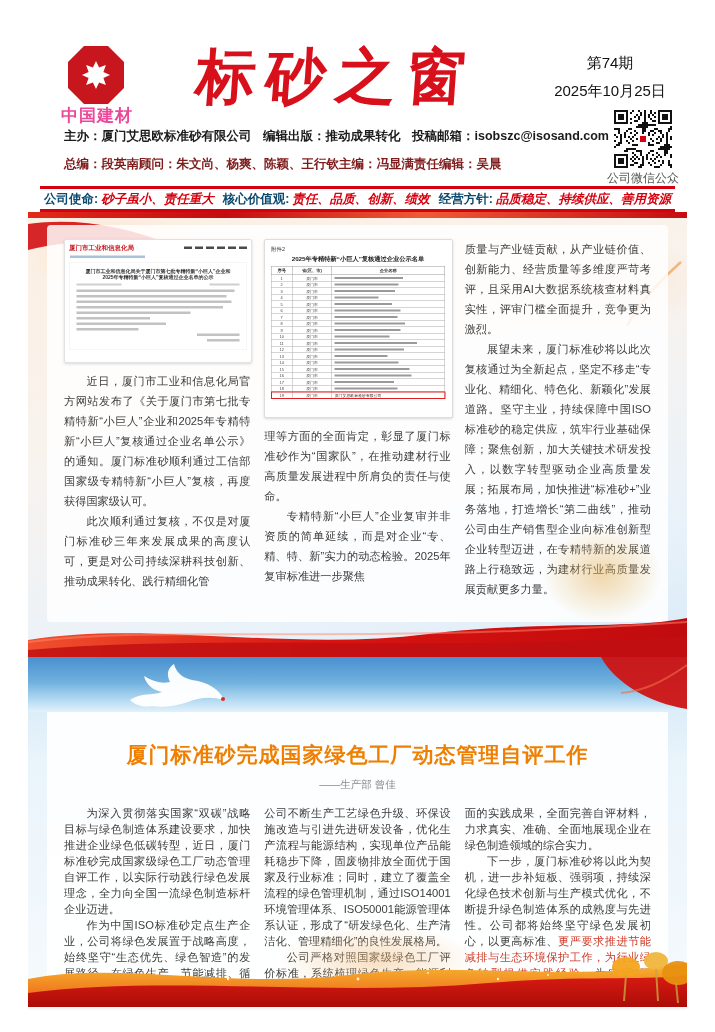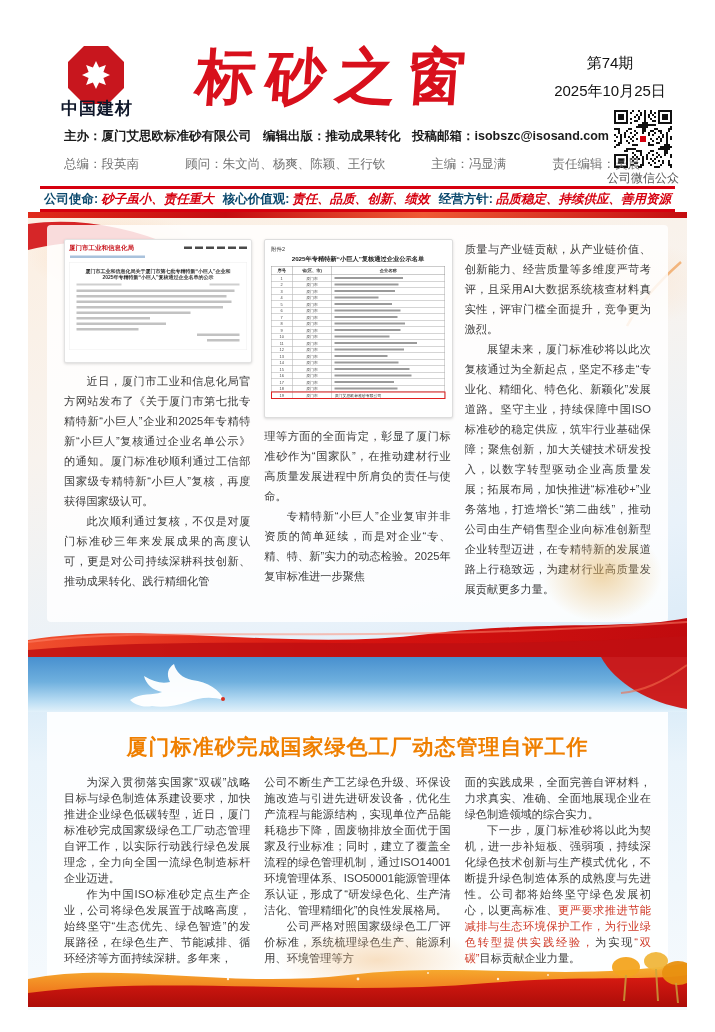--- a/index.html
+++ b/index.html
@@ -1,33 +1,33 @@
 <!DOCTYPE html>
 <html><head>
 <meta charset="utf-8">
 <style>
   html,body{margin:0;padding:0;background:#9a9a9a;}
   .page{position:relative;width:715px;height:1032px;margin:0 auto;background:#ffffff;overflow:hidden;
         font-family:"Liberation Sans","DejaVu Sans",sans-serif;}
   
   .logo-octagon{position:absolute;left:66px;top:44px;}
-  .logo-text{position:absolute;left:58px;top:97px;width:78px;text-align:center;
-             font-size:17px;font-weight:900;color:#0f172a;letter-spacing:1px;}
+  .logo-text{position:absolute;left:58px;top:104px;width:78px;text-align:center;
+             font-size:17px;font-weight:900;color:#ec4899;letter-spacing:1px;}
   .masthead-title{position:absolute;left:168px;top:36px;width:336px;text-align:center;
              font-family:"DejaVu Serif",serif;font-weight:900;font-size:60px;line-height:80px;
              color:#d8101c;letter-spacing:10px;transform:skewX(-4deg);white-space:nowrap;}
   .issue{position:absolute;left:540px;top:54px;width:140px;text-align:center;color:#111;}
   .issue-no{font-size:15px;margin-bottom:9px;}
   .issue-date{font-size:15px;}
   .qr{position:absolute;left:614px;top:110px;width:58px;height:58px;}
   .qr-caption{position:absolute;left:602px;top:170px;width:82px;text-align:center;font-size:12px;color:#555;}
   .info1{position:absolute;left:64px;top:128px;width:545px;display:flex;justify-content:space-between;
          font-size:12.5px;font-weight:700;color:#1b1b1b;white-space:nowrap;}
-  .info2{position:absolute;left:64px;top:156px;width:576px;display:flex;justify-content:space-between;
-         font-size:12.5px;font-weight:400;color:#737373;white-space:nowrap;}
+  .info2{position:absolute;left:64px;top:156px;width:576px;display:flex;
+         font-size:12.5px;font-weight:700;color:#7f1d1d;white-space:nowrap;}
   
   .mission{position:absolute;left:40px;top:186px;width:635px;height:26px;box-sizing:border-box;
            border-top:3px solid #d6000f;border-bottom:3px solid #d6000f;background:#fff;
            display:flex;justify-content:space-between;align-items:center;padding:0 4px;white-space:nowrap;}
   .m-item{display:flex;align-items:center;}
   .m-label{color:#0c4a6e;font-size:12.5px;font-weight:900;}
   .m-value{color:#d6000f;font-size:12.5px;font-weight:700;font-style:italic;
            font-family:"DejaVu Serif",serif;margin-left:3px;}
   
   .sec1{position:absolute;left:28px;top:212px;width:659px;height:445px;overflow:hidden;
@@ -47,21 +47,21 @@
   .sky{position:absolute;top:0;left:0;right:0;height:55px;
         background:linear-gradient(180deg,#4890cf 0%,#6fb0de 45%,#b8dcf3 80%,#e2f1fa 100%);}
   .dove{position:absolute;left:92px;top:5px;}
   .sky-ribbon{position:absolute;right:0;top:0;}
   .card2{position:absolute;left:19px;top:55px;width:621px;height:283px;background:rgba(255,255,255,.9);overflow:hidden;}
   .wave2{position:absolute;left:0;bottom:3px;}
   .goldglow{position:absolute;pointer-events:none;}
   
   .a-title{margin-top:42px;font-size:21px;line-height:26px;font-weight:800;color:#ef7f00;
            text-align:center;letter-spacing:1px;}
-  .card2 .a-title{margin-top:22px;}
+  .card2 .a-title{margin-top:30px;}
   .byline{margin-top:10px;font-size:10.5px;line-height:13px;color:#8a8a8a;text-align:center;}
   .cols{display:flex;gap:14px;padding:0 17px;margin-top:14px;}
   .col{flex:1;min-width:0;}
   .para{margin:0;font-size:11.2px;line-height:20px;color:#3c3c3c;text-align:justify;}
   .sec2 .para{line-height:16px;}
   .para.indent{text-indent:2em;}
   .red-text{color:#cf3a28;}
   
   .shot{width:100%;height:122px;overflow:hidden;background:#fff;border:1px solid #e2e2e2;
         box-shadow:0 1px 3px rgba(0,0,0,.15);margin-bottom:8px;border-radius:2px;}
@@ -596,20 +596,21 @@
       <path d="M10 38 C22 30 32 34 42 30 C32 28 26 22 24 14 C34 20 42 22 50 20 C46 12 48 6 54 2 C56 10 62 16 72 18 C88 20 100 28 104 38 C90 34 78 36 68 40 C56 44 42 46 32 44 C22 46 14 42 10 38 Z" fill="#ffffff" opacity=".97"></path>
       <circle cx="103" cy="37" r="2" fill="#d63020"></circle>
     </svg>
     <svg class="sky-ribbon" width="130" height="55" viewBox="0 0 130 55">
       <path d="M130,0 L130,52 C92,46 58,26 44,0 Z" fill="#cf1413" opacity=".95"></path>
       <path d="M130,8 C104,26 86,34 64,36" stroke="#f26a4a" stroke-width="2" fill="none" opacity=".6"></path>
     </svg>
 
     <div class="card2">
       <div class="a-title">厦门标准砂完成国家绿色工厂动态管理自评工作</div>
+      <div class="byline">——生产部 曾佳</div>
       <div class="cols">
         <div class="col">
             <p class="para indent">为深入贯彻落实国家“双碳”战略目标与绿色制造体系建设要求，加快推进企业绿色低碳转型，近日，厦门标准砂完成国家级绿色工厂动态管理自评工作，以实际行动践行绿色发展理念，全力向全国一流绿色制造标杆企业迈进。</p>
             <p class="para indent">作为中国ISO标准砂定点生产企业，公司将绿色发展置于战略高度，始终坚守“生态优先、绿色智造”的发展路径，在绿色生产、节能减排、循环经济等方面持续深耕。多年来，</p>
           </div>
         <div class="col">
             <p class="para">公司不断生产工艺绿色升级、环保设施改造与引进先进研发设备，优化生产流程与能源结构，实现单位产品能耗稳步下降，固废物排放全面优于国家及行业标准；同时，建立了覆盖全流程的绿色管理机制，通过ISO14001环境管理体系、ISO50001能源管理体系认证，形成了“研发绿色化、生产清洁化、管理精细化”的良性发展格局。</p>
             <p class="para indent">公司严格对照国家级绿色工厂评价标准，系统梳理绿色生产、能源利用、环境管理等方</p>
           </div>
         <div class="col">

